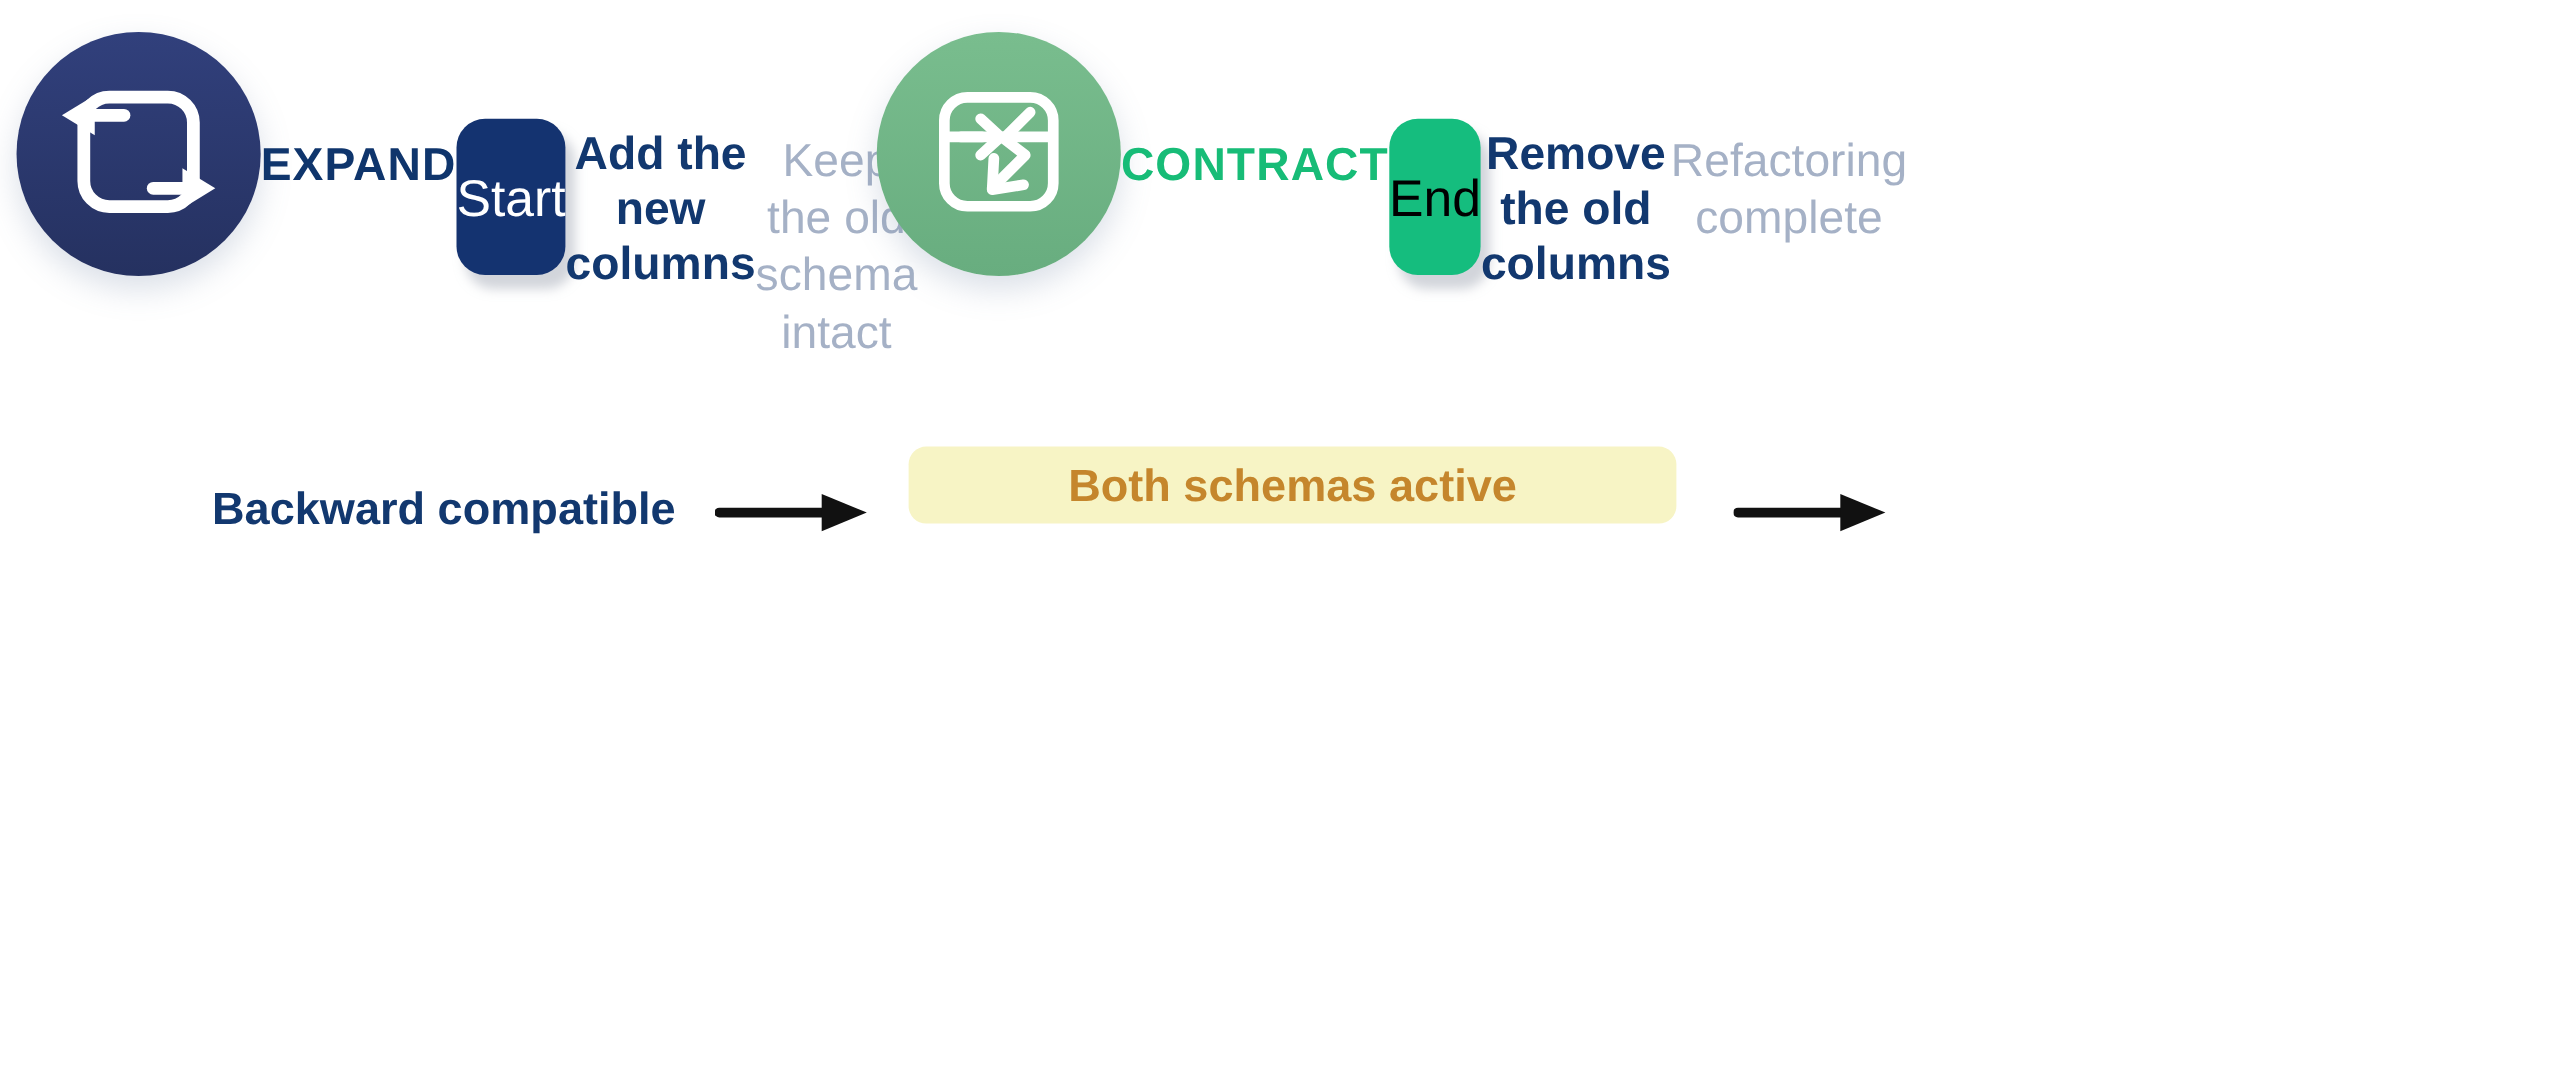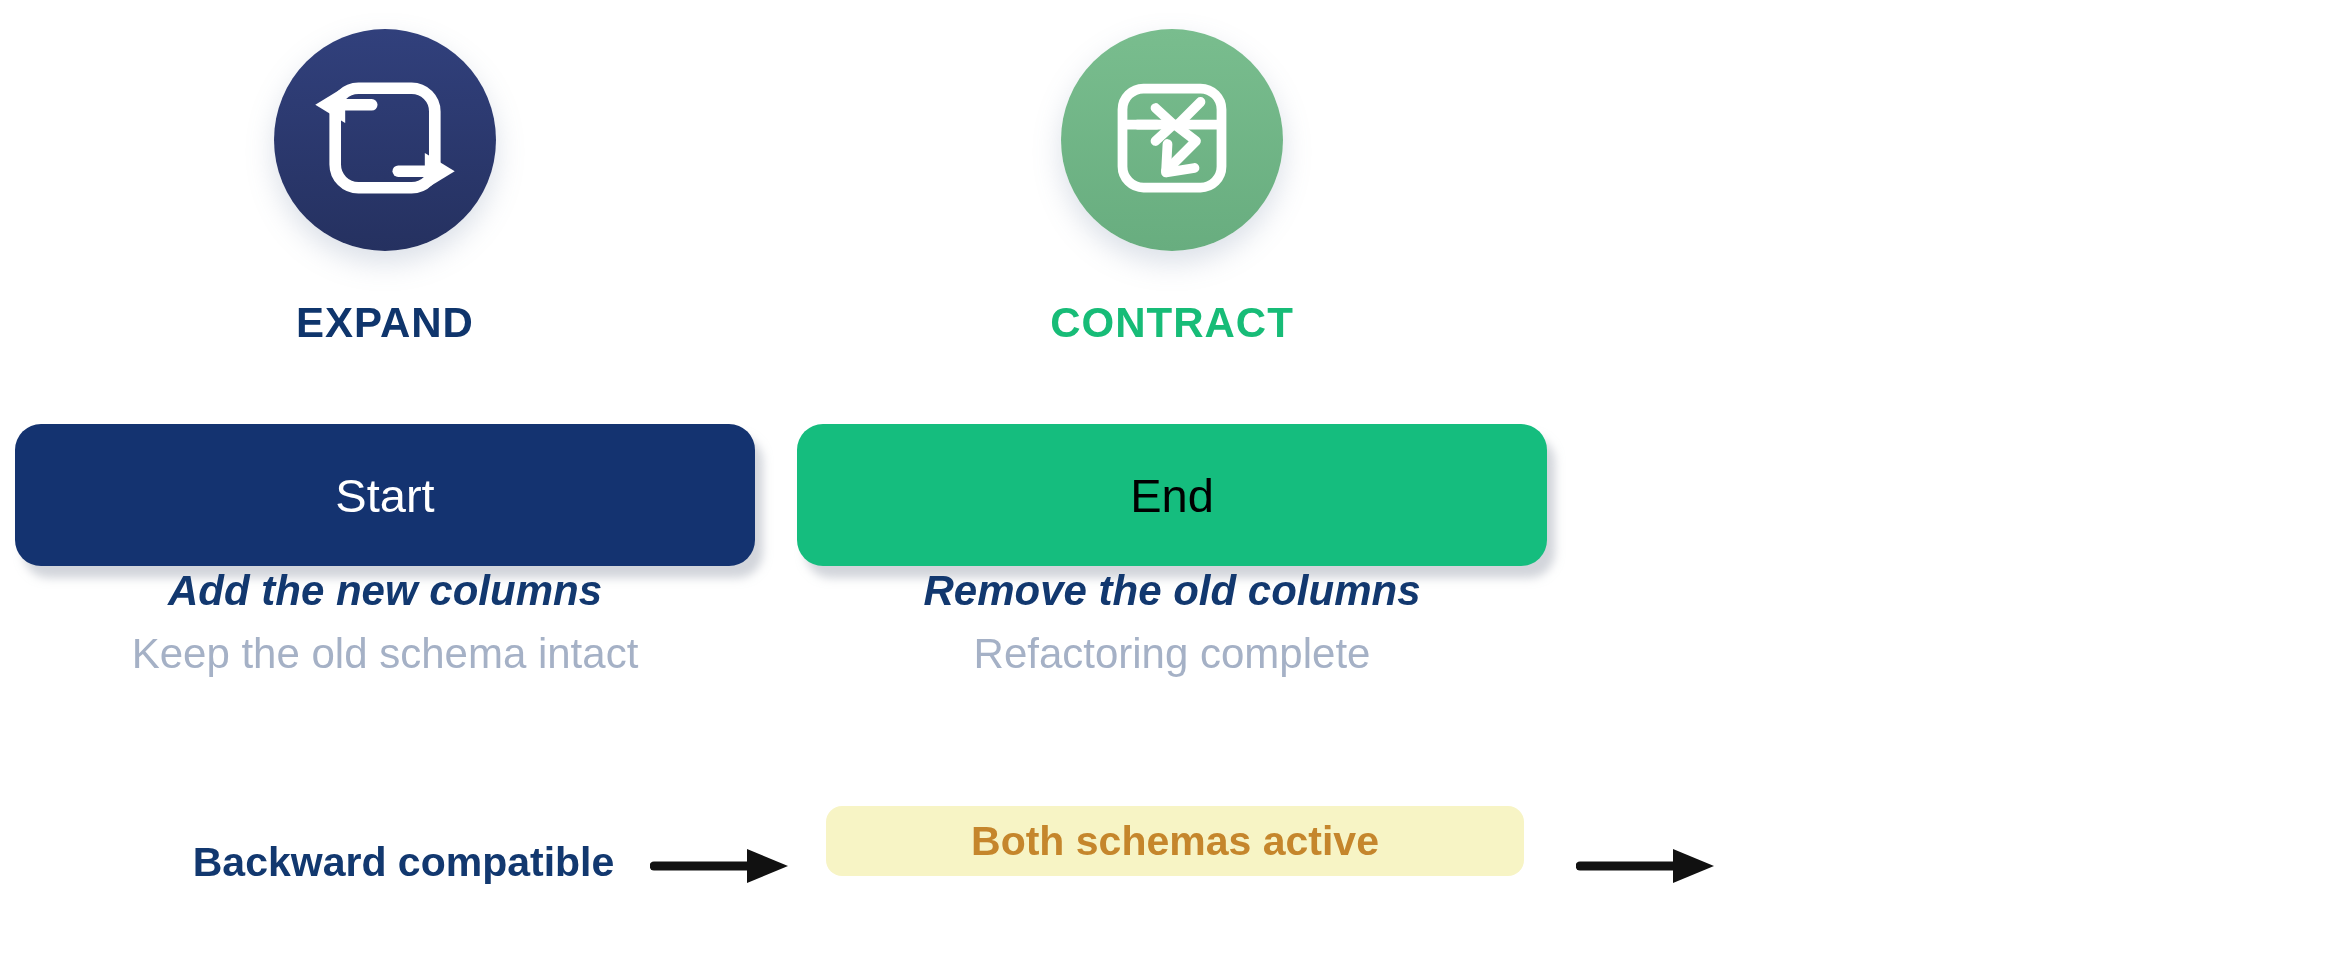--- a/index.html
+++ b/index.html
@@ -8,21 +8,21 @@
     font-family:"Liberation Sans","DejaVu Sans",sans-serif;
     -webkit-font-smoothing:antialiased;
   }
   .diagram{position:relative;width:2326px;height:980px;background:#ffffff;}
   .columns{
     display:grid;
     grid-template-columns:740px 750px 715px;
     column-gap:42px;
     padding-left:15px;
   }
-  .col{display:flex;flex-direction:column;}
+  .col{display:flex;align-items:center;}
 
   
   .circle-wrap{height:280px;display:flex;align-items:center;justify-content:center;}
   .circle{
     width:222px;height:222px;border-radius:50%;
     display:flex;align-items:center;justify-content:center;
     box-shadow:0 12px 28px rgba(110,130,165,0.25);
     box-sizing:border-box;
   }
   .circle.navy-fill{background:linear-gradient(180deg,#31407c 0%,#253160 100%);}
@@ -42,21 +42,21 @@
     margin-top:78px;height:142px;width:100%;
     border-radius:26px;box-sizing:border-box;
     display:flex;align-items:center;justify-content:center;
     font-size:47px;font-weight:400;
   }
   .btn.filled-navy{background:#143370;color:#ffffff;box-shadow:8px 12px 10px rgba(165,172,184,0.5);}
   .btn.outline-navy{background:#ffffff;color:#16356e;border:7px solid #16356e;box-shadow:5px 9px 9px rgba(165,172,184,0.35);}
   .btn.filled-green{background:#15bd7e;color:#000000;box-shadow:8px 12px 10px rgba(165,172,184,0.5);}
 
   
-  .desc1{height:50px;line-height:50px;font-size:42px;font-weight:600;color:#12386f;text-align:center;font-style:italic;}
+  .desc1{height:50px;line-height:50px;font-size:42px;font-weight:600;color:#12386f;text-align:center;}
   .desc2{margin-top:12px;height:52px;line-height:52px;font-size:42px;font-weight:400;color:#a5b1c6;text-align:center;}
 
   
   .timeline{position:relative;height:110px;margin-top:122px;}
   .tl-text{position:absolute;top:36px;height:48px;line-height:48px;font-size:41px;font-weight:600;text-align:center;padding-left:16px;}
   .tl-start{left:0;width:775px;color:#12386f;}
   .tl-end{left:1550px;width:776px;color:#17bc77;}
   .tl-highlight{
     position:absolute;left:826px;top:4px;width:698px;height:70px;
     background:#f7f4c5;border-radius:16px;

